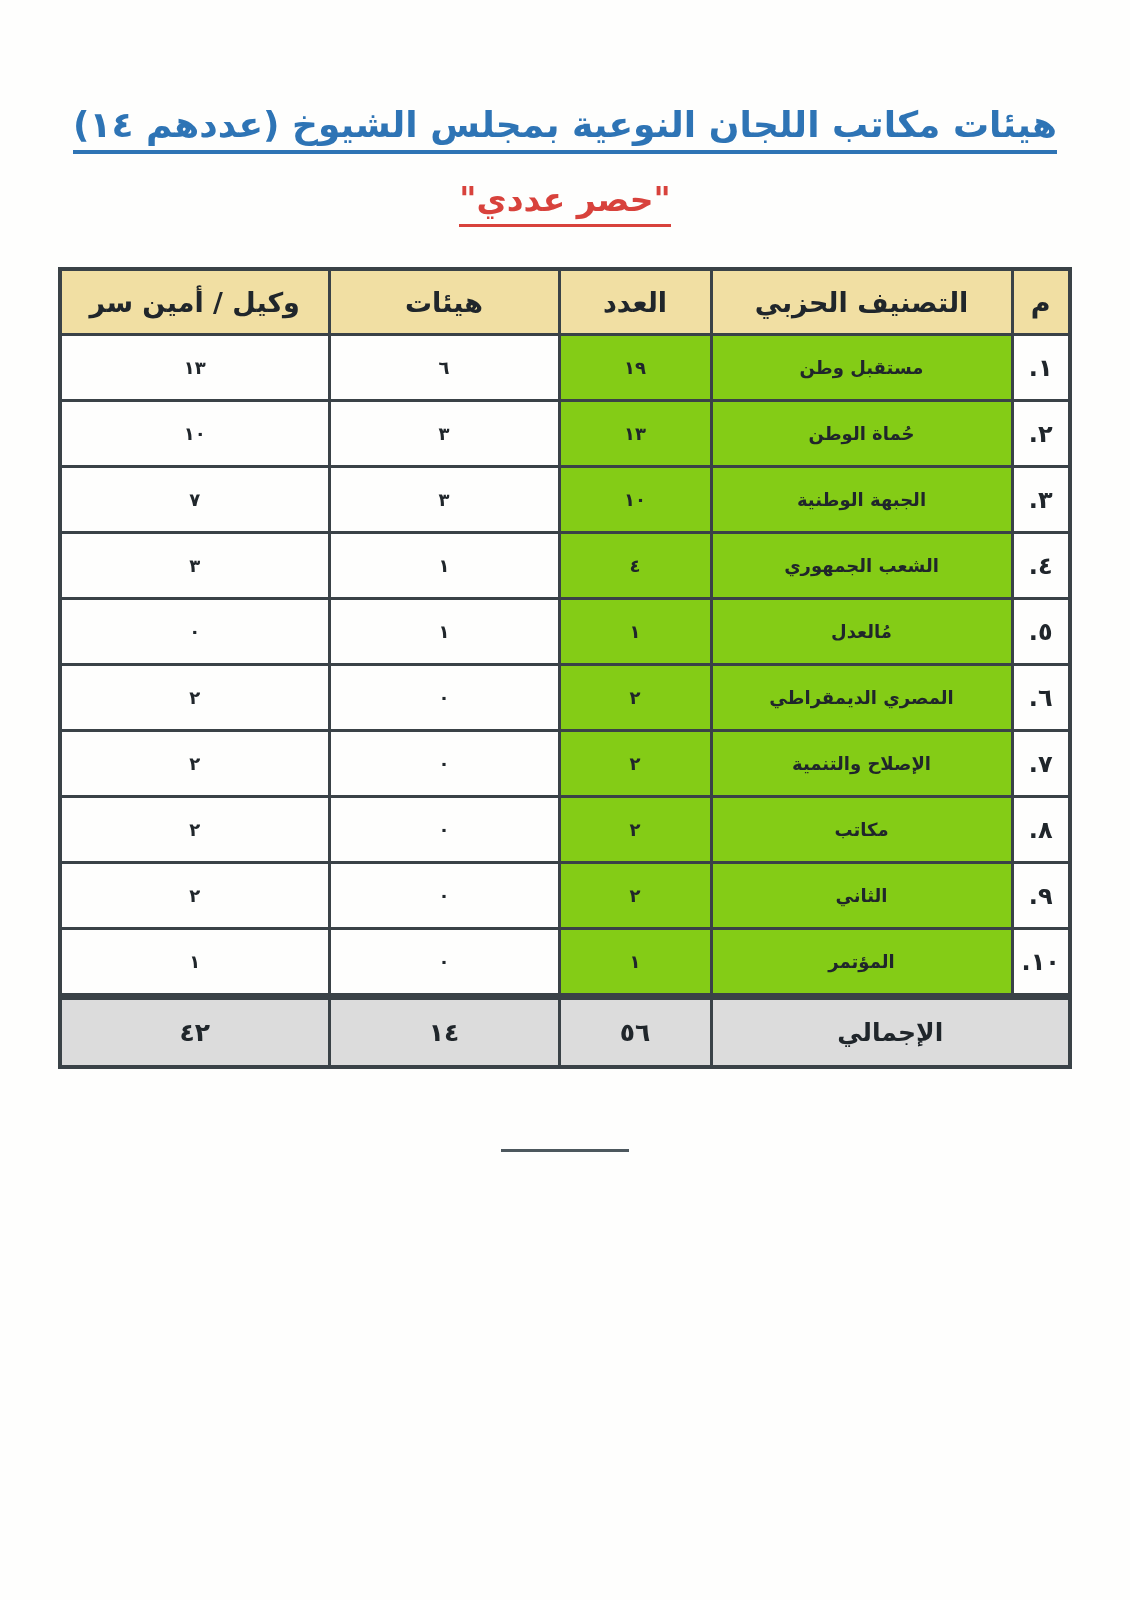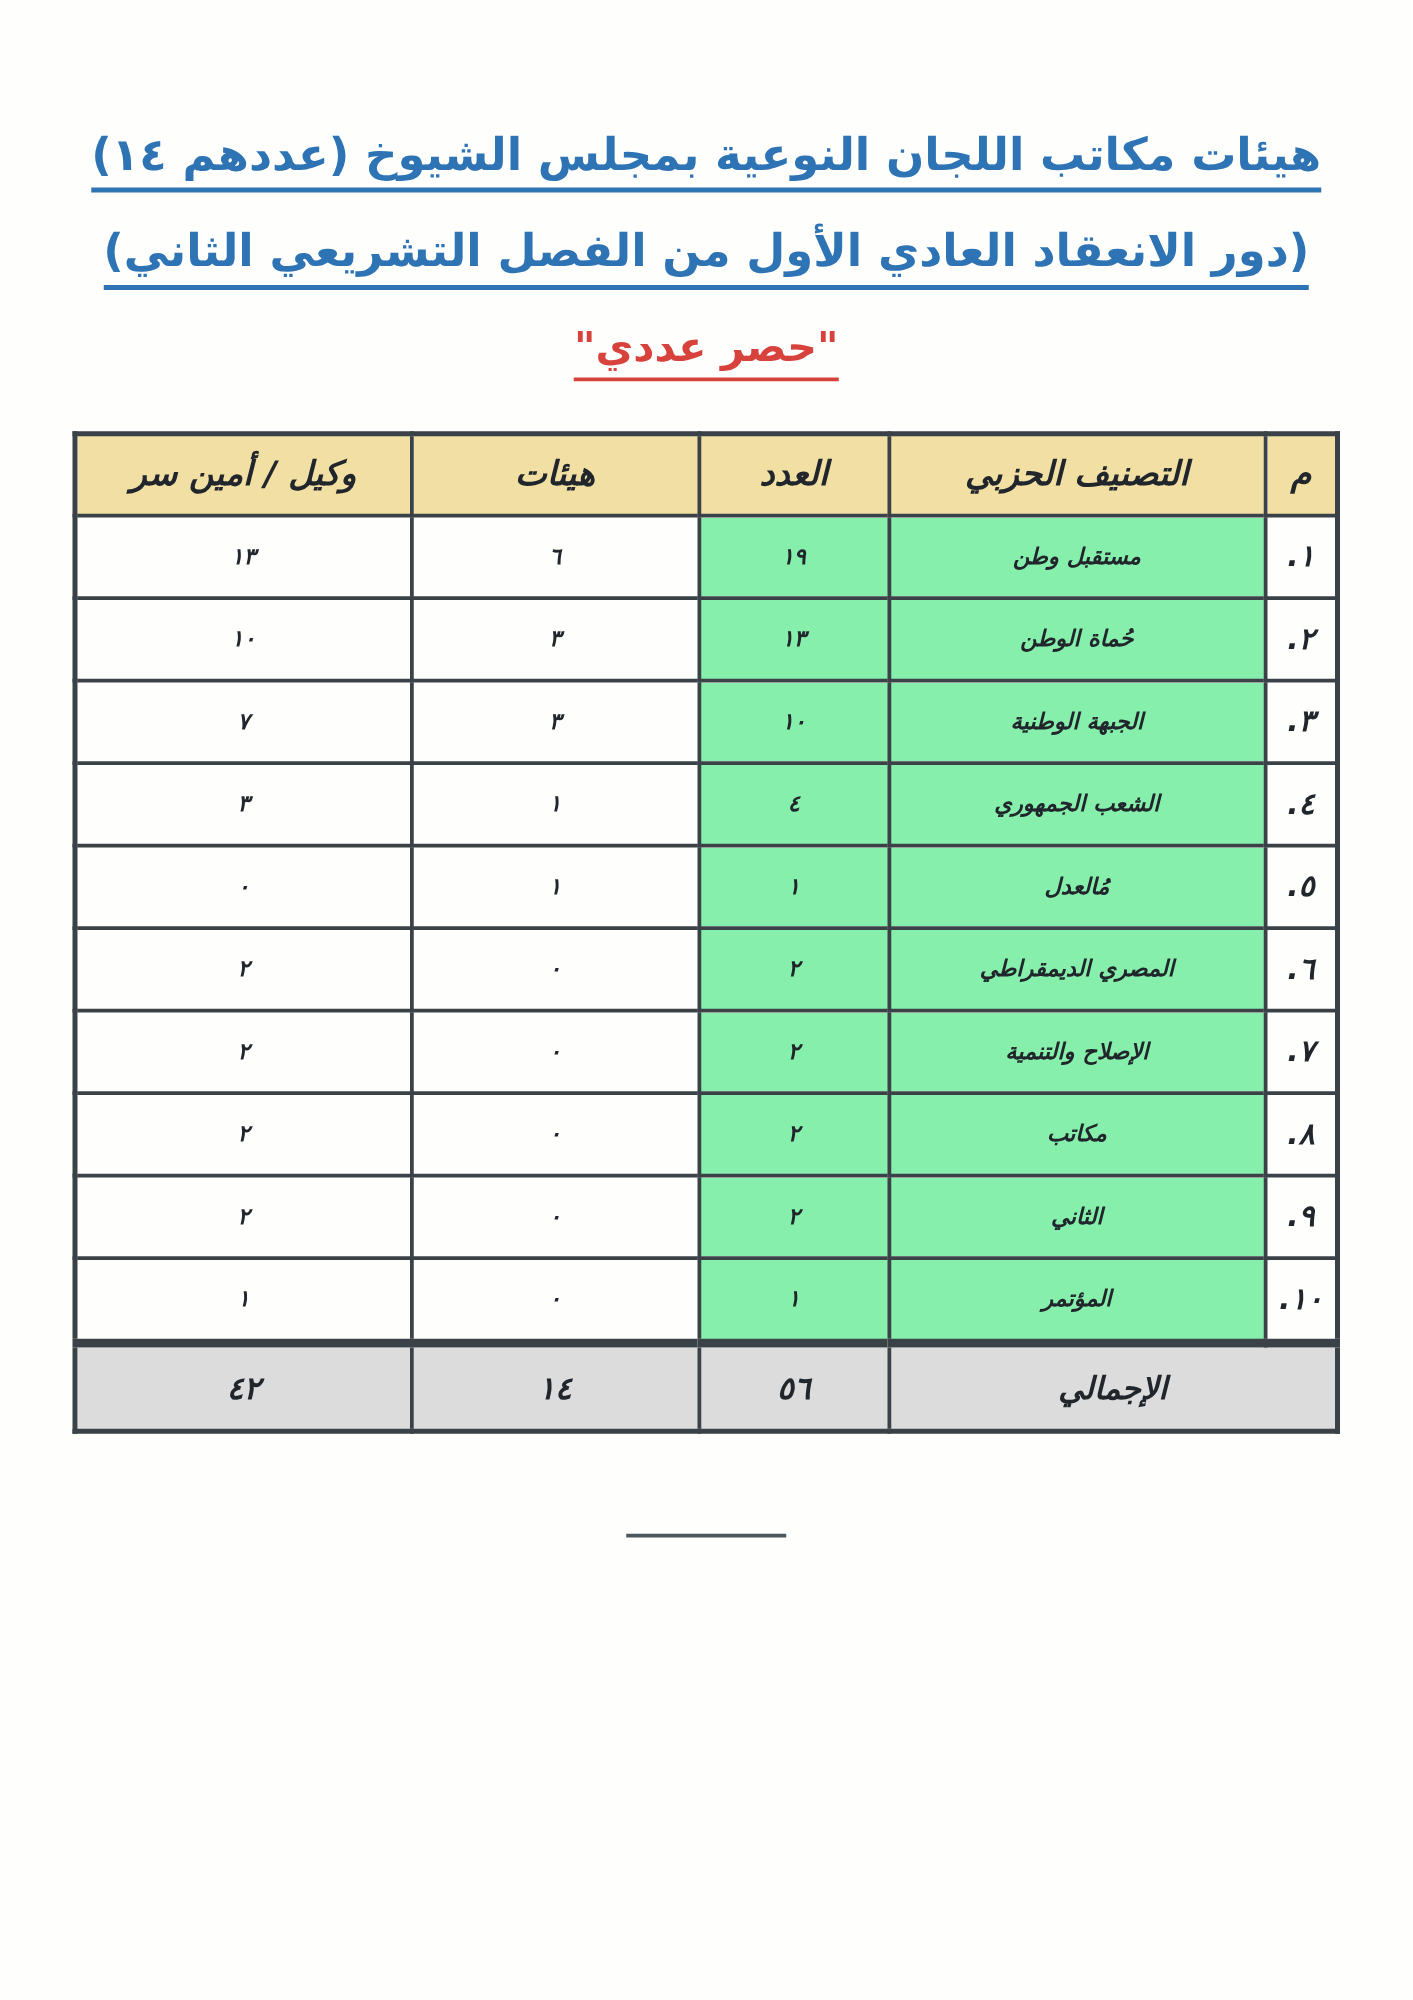--- a/index.html
+++ b/index.html
@@ -49,34 +49,33 @@
     border: 4px solid #3a4247;
   }
   .party-table th,
   .party-table td {
     border: 3px solid #3a4247;
     text-align: center;
     vertical-align: middle;
     font-weight: bold;
     color: #20262b;
     overflow: hidden;
-    font-style: italic;
   }
   .party-table th {
     height: 60px;
     background: #f1dfa3;
     font-size: 27px;
   }
   .party-table td {
     height: 61px;
     font-size: 18px;
     background: #fefefd;
   }
   .party-table td.tan {
-    background: #86efac;
+    background: #84cc16;
   }
   .party-table td.col-no {
     font-size: 24px;
   }
   .party-table tr.total-row td {
     background: #dcdcdc;
     border-top: 7px solid #3a4247;
     height: 63px;
     font-size: 25px;
   }
@@ -95,23 +94,20 @@
   }
 </style>
 </head>
 <body>
 
 <div class="sheet">
 
   <div class="titles">
     <div class="title-line title-blue">
       <span class="u">هيئات مكاتب اللجان النوعية بمجلس الشيوخ (عددهم ١٤)</span>
-    </div>
-    <div class="title-line title-blue">
-      <span class="u">(دور الانعقاد العادي الأول من الفصل التشريعي الثاني)</span>
     </div>
     <div class="title-line title-red">
       <span class="u">"حصر عددي"</span>
     </div>
   </div>
 
   <table class="party-table" dir="rtl">
     <colgroup>
       <col class="c-no">
       <col class="c-party">

